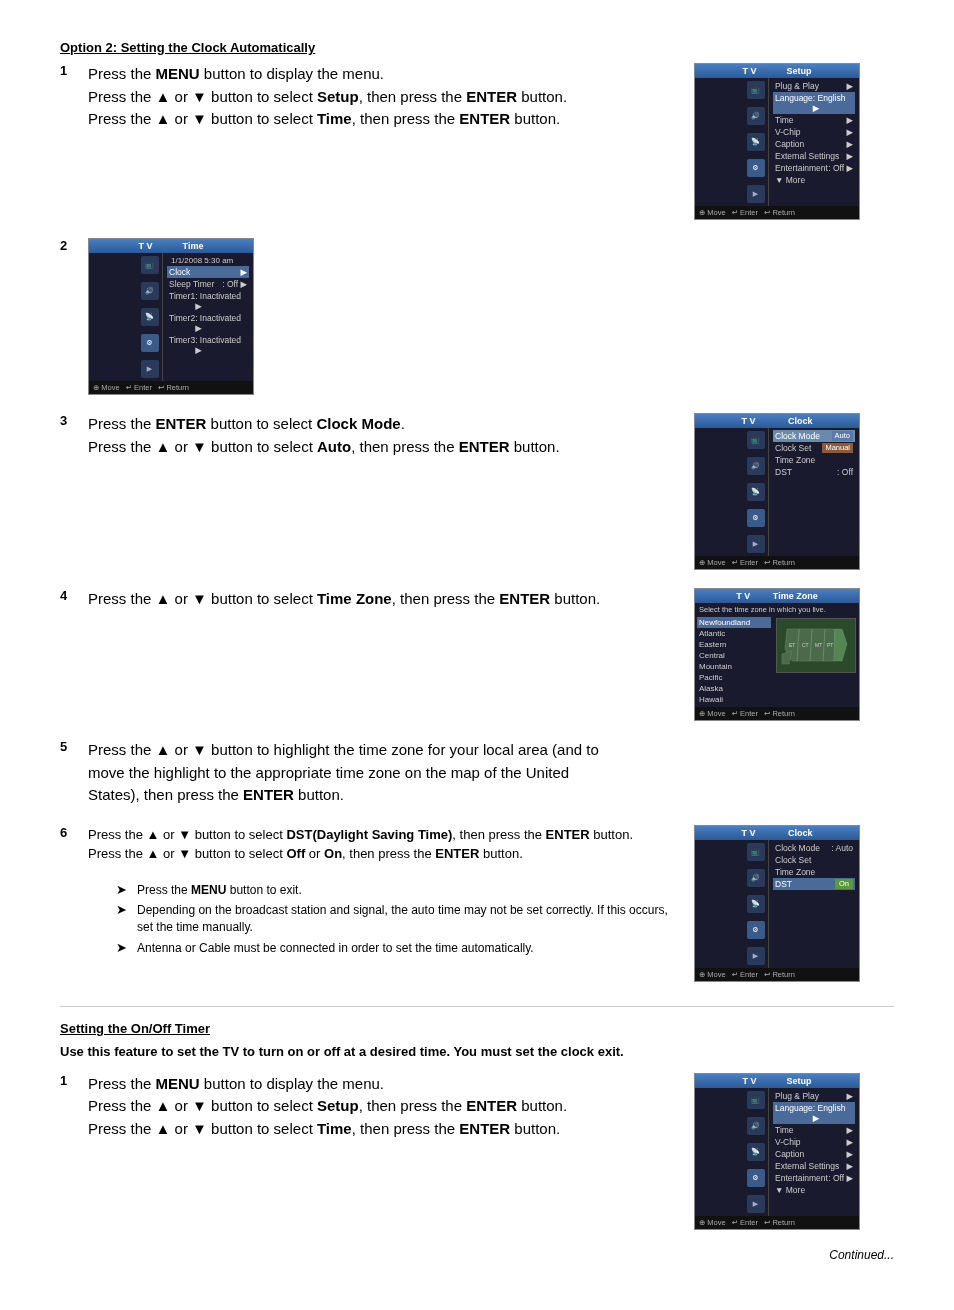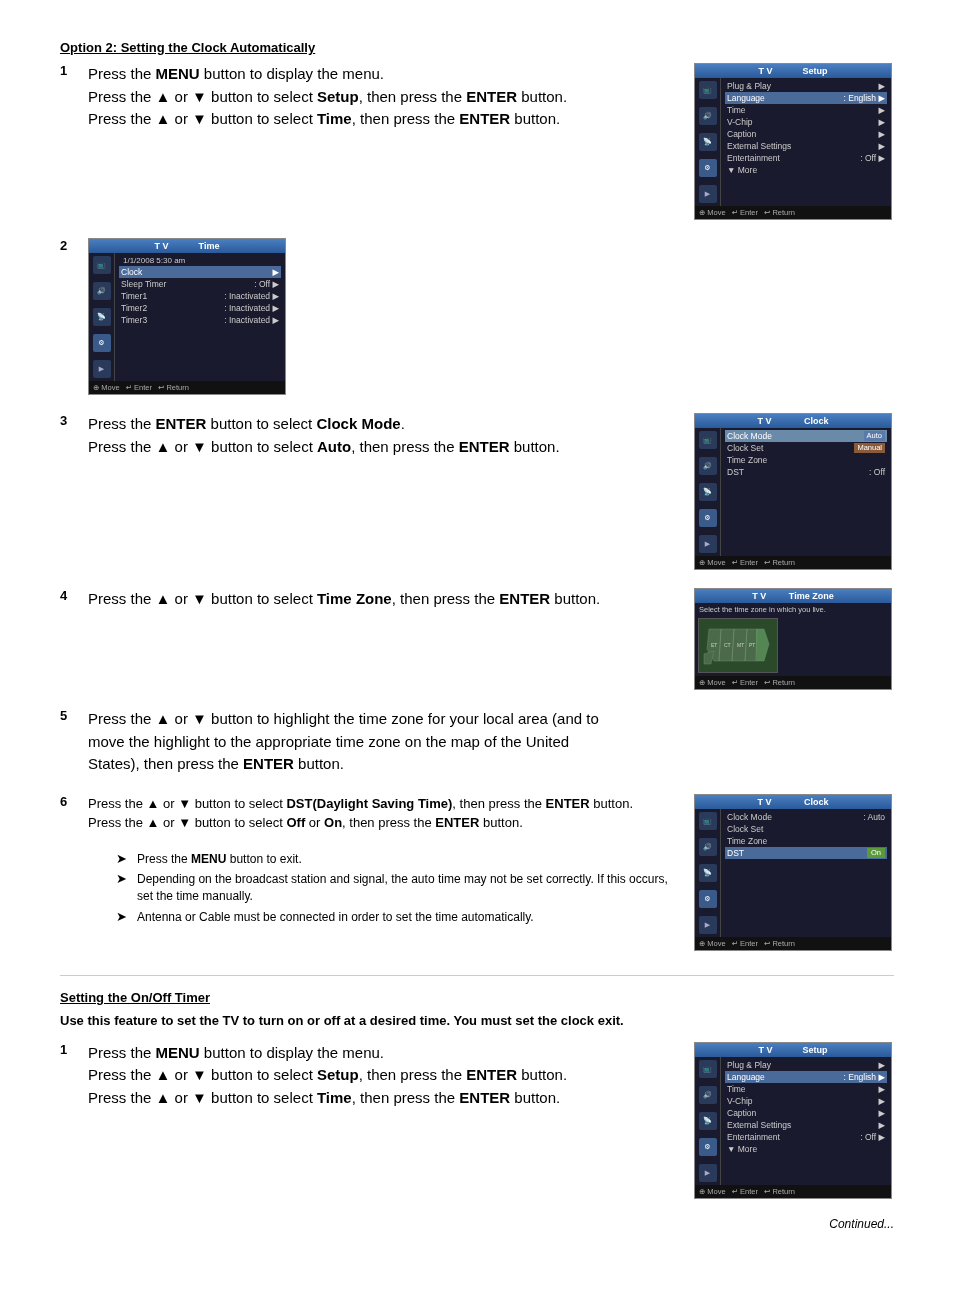--- a/index.html
+++ b/index.html
@@ -63,38 +63,39 @@
       font-size: 13px;
       margin-right: 5px;
       min-width: 16px;
     }
     .note-text {
       font-size: 12px;
       line-height: 1.4;
     }
     
     .tv-menu {
-      width: 198px;
+      width: 166px;
       border: 1px solid #888;
       background: #1a1a2e;
       font-size: 9px;
       color: #fff;
       position: relative;
     }
     .tv-menu-title {
       background: linear-gradient(to bottom, #4a7fc1, #2a5a9a);
       text-align: center;
       padding: 2px 4px;
       font-size: 9px;
       font-weight: bold;
       color: #fff;
     }
     .tv-menu-body {
       display: flex;
       padding: 0;
+      margin-left: 48px;
     }
     .tv-menu-sidebar {
       width: 26px;
       background: #1a1a2e;
       border-right: 1px solid #444;
       display: flex;
       flex-direction: column;
       align-items: center;
       padding: 3px 0;
       gap: 8px;
@@ -364,20 +365,30 @@
     <span class="step-number">4</span>
     <div class="step-content">
       Press the ▲ or ▼ button to select <b>Time Zone</b>, then press the <b>ENTER</b> button.
     </div>
     <div class="step-image">
 
       <div class="tv-menu">
         <div class="tv-menu-title">T V &nbsp;&nbsp;&nbsp;&nbsp;&nbsp;&nbsp;&nbsp; Time Zone</div>
         <div style="padding:2px 4px 1px 4px;font-size:7.5px;color:#ccc;background:#1a1a2e;">Select the time zone in which you live.</div>
         <div class="tv-tz-body">
+          <div class="tv-tz-list">
+            <div class="tv-tz-item selected">Newfoundland</div>
+            <div class="tv-tz-item">Atlantic</div>
+            <div class="tv-tz-item">Eastern</div>
+            <div class="tv-tz-item">Central</div>
+            <div class="tv-tz-item">Mountain</div>
+            <div class="tv-tz-item">Pacific</div>
+            <div class="tv-tz-item">Alaska</div>
+            <div class="tv-tz-item">Hawaii</div>
+          </div>
           <div class="tv-tz-map">
             
             <svg width="78" height="53" viewBox="0 0 78 53">
               <rect width="78" height="53" fill="#2a4a2a"></rect>
 
               <polygon points="10,10 65,10 70,25 65,42 15,42 8,30" fill="#4a6a4a" stroke="#6a8a6a" stroke-width="0.5"></polygon>
 
               <polygon points="5,35 15,32 12,45 5,45" fill="#4a6a4a" stroke="#6a8a6a" stroke-width="0.5"></polygon>
 
               <line x1="22" y1="10" x2="20" y2="42" stroke="#8aaa8a" stroke-width="0.5"></line>

